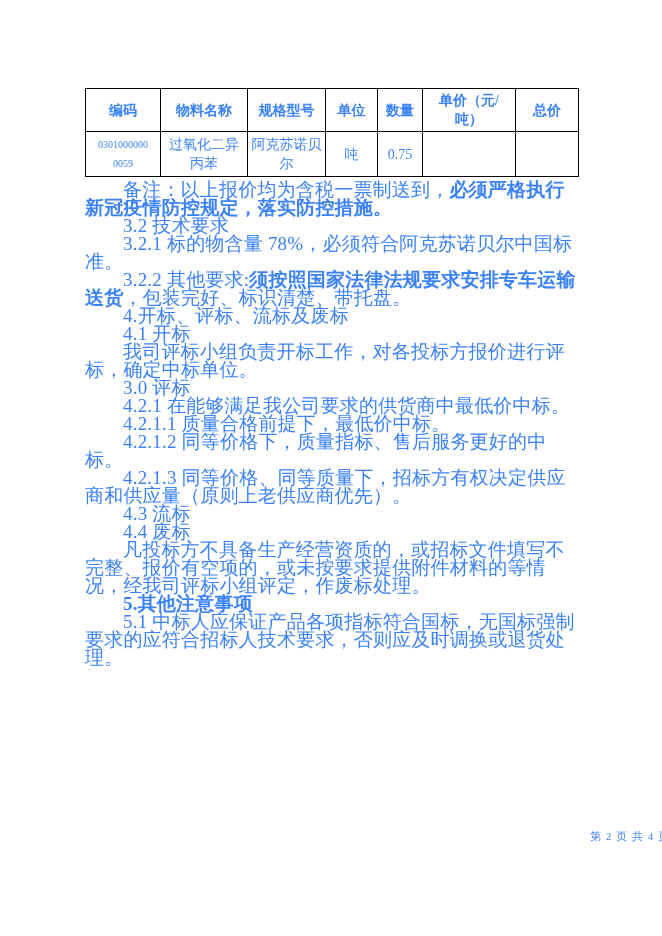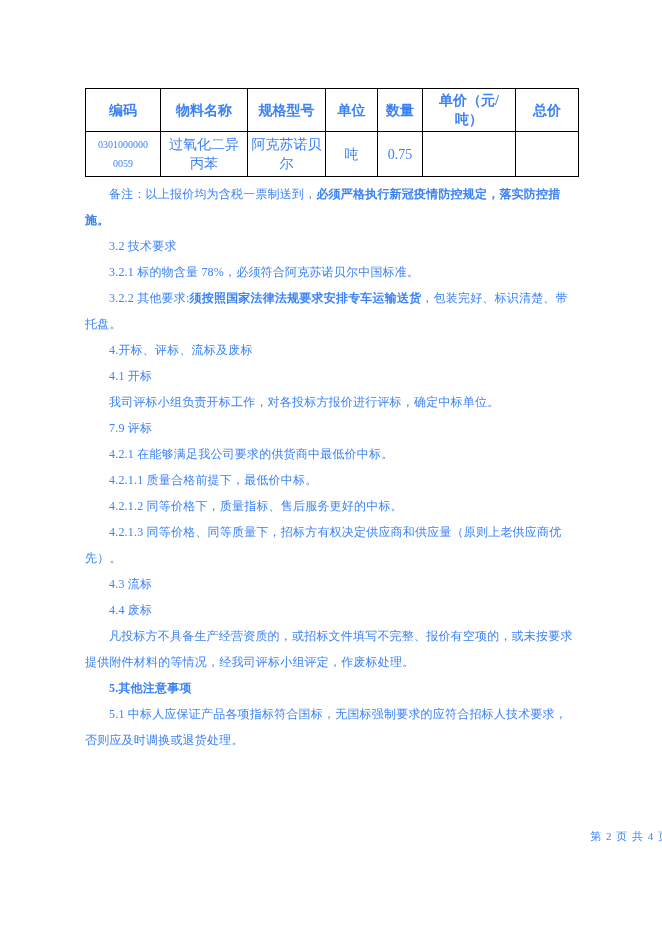--- a/index.html
+++ b/index.html
@@ -27,22 +27,22 @@
     line-height:19px;
     overflow:hidden;
   }
   table.quote th { font-weight:bold; height:22px; }
   table.quote td { height:40px; }
   td.spec-cell { padding:2px 8px;margin-top:20px; }
   td.code-cell { font-size:10px; }
   .body-text { margin-top:4px; width:493px; }
   .body-text p {
     margin:0;
-    font-size:12px;
-    line-height:26px;
+    font-size:19px;
+    line-height:18px;
     text-indent:2em;
     letter-spacing:0.2px;
   }
   .body-text p b { font-weight:bold; }
   .footer {
     position:absolute;
     left:0; bottom:56px;
     width:100%;
     text-align:right;
     font-size:11px;
@@ -93,21 +93,21 @@
   </table>
 
   <div class="body-text">
     <p><span>备注：以上报价均为含税一票制送到，</span><b>必须严格执行新冠疫情防控规定，落实防控措施。</b></p>
     <p>3.2 技术要求</p>
     <p>3.2.1 标的物含量 78%，必须符合阿克苏诺贝尔中国标准。</p>
     <p><span>3.2.2 其他要求:</span><b>须按照国家法律法规要求安排专车运输送货</b><span>，包装完好、标识清楚、带托盘。</span></p>
     <p>4.开标、评标、流标及废标</p>
     <p>4.1 开标</p>
     <p>我司评标小组负责开标工作，对各投标方报价进行评标，确定中标单位。</p>
-    <p>7.9 评标</p>
+    <p>3.0 评标</p>
     <p>4.2.1 在能够满足我公司要求的供货商中最低价中标。</p>
     <p>4.2.1.1 质量合格前提下，最低价中标。</p>
     <p>4.2.1.2 同等价格下，质量指标、售后服务更好的中标。</p>
     <p>4.2.1.3 同等价格、同等质量下，招标方有权决定供应商和供应量（原则上老供应商优先）。</p>
     <p>4.3 流标</p>
     <p>4.4 废标</p>
     <p>凡投标方不具备生产经营资质的，或招标文件填写不完整、报价有空项的，或未按要求提供附件材料的等情况，经我司评标小组评定，作废标处理。</p>
     <p><b>5.其他注意事项</b></p>
     <p>5.1 中标人应保证产品各项指标符合国标，无国标强制要求的应符合招标人技术要求，否则应及时调换或退货处理。</p>
   </div>

